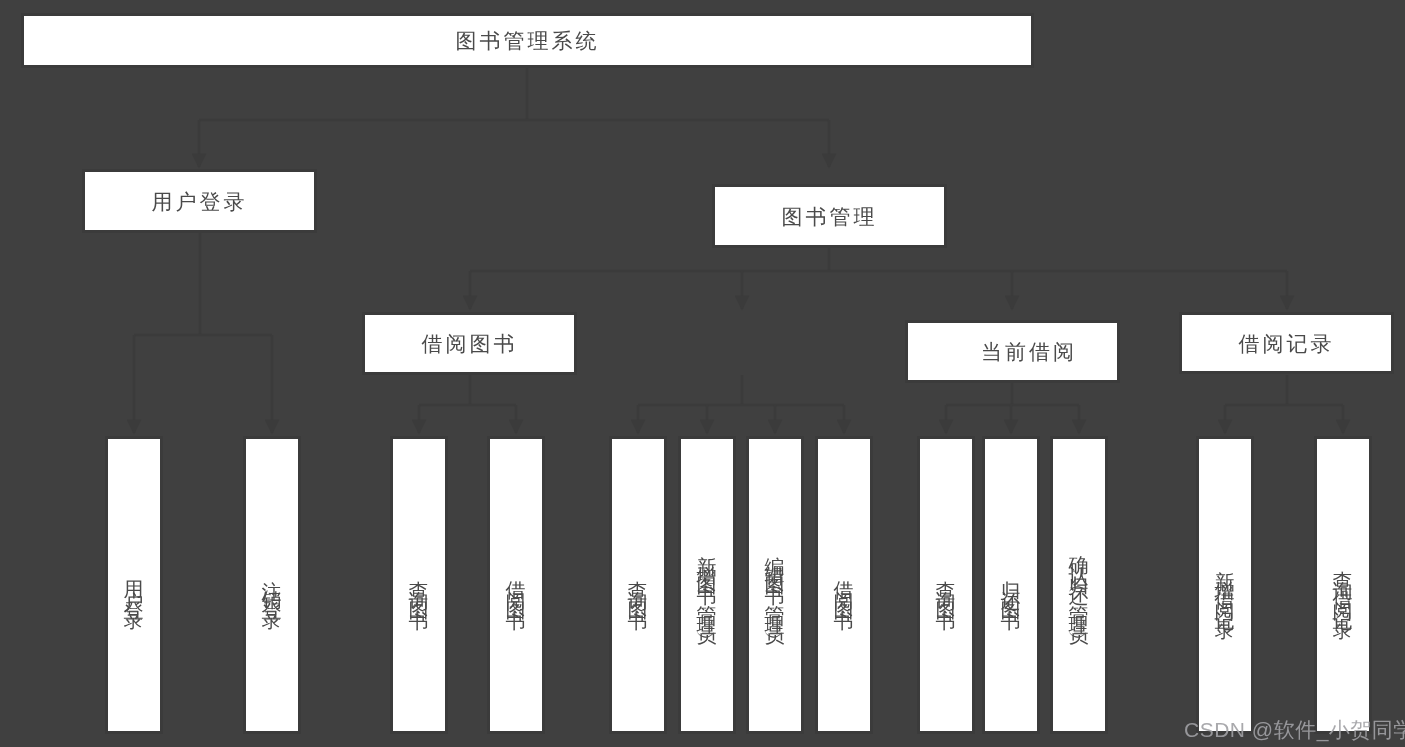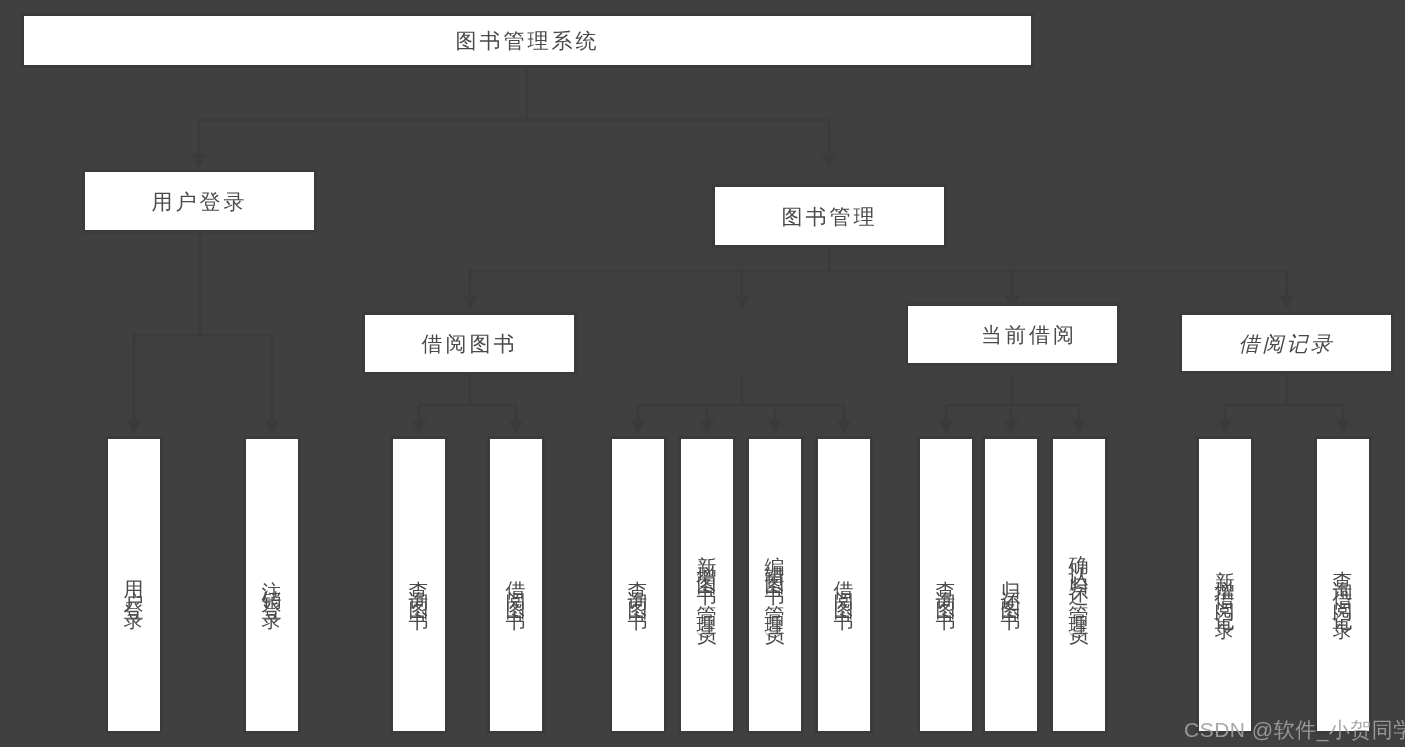--- a/index.html
+++ b/index.html
@@ -122,24 +122,24 @@
   <div class="box box-h" style="left:82px; top:169px; width:235px; height:64px;">
     <span>用户登录</span>
   </div>
   <div class="box box-h" style="left:712px; top:169px; width:235px; height:64px;margin-top:15px;">
     <span>图书管理</span>
   </div>
 
   <div class="box box-h" style="left:362px; top:312px; width:215px; height:63px;">
     <span>借阅图书</span>
   </div>
-  <div class="box box-h" style="left:905px; top:303px; width:215px; height:63px;padding-left:33px;">
+  <div class="box box-h" style="left:905px; top:320px; width:215px; height:63px;padding-left:33px;">
     <span>当前借阅</span>
   </div>
-  <div class="box box-h" style="left:1179px; top:312px; width:215px; height:62px;font-style:italic;">
+  <div class="box box-h" style="left:1179px; top:312px; width:215px; height:62px;">
     <span>借阅记录</span>
   </div>
 
   <div class="box box-v" style="left:105px; top:436px; width:58px; height:298px;">
     <span>用户登录</span>
   </div>
   <div class="box box-v" style="left:243px; top:436px; width:58px; height:298px;">
     <span>注销登录</span>
   </div>
   <div class="box box-v" style="left:390px; top:436px; width:58px; height:298px;">

